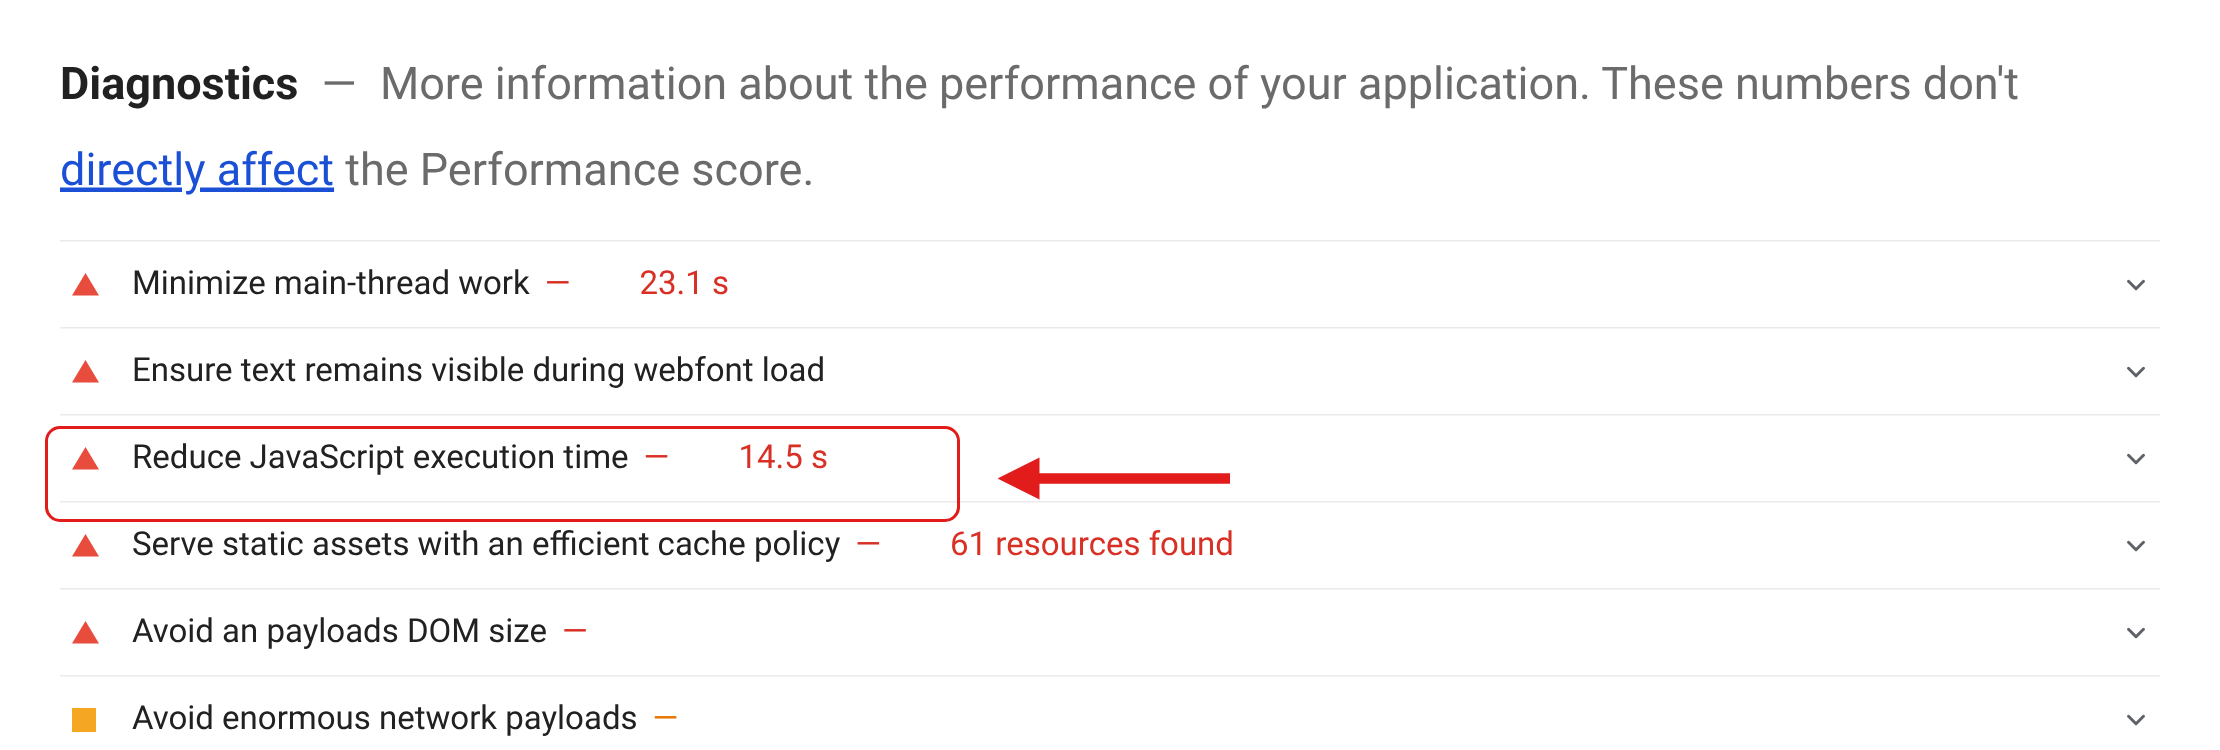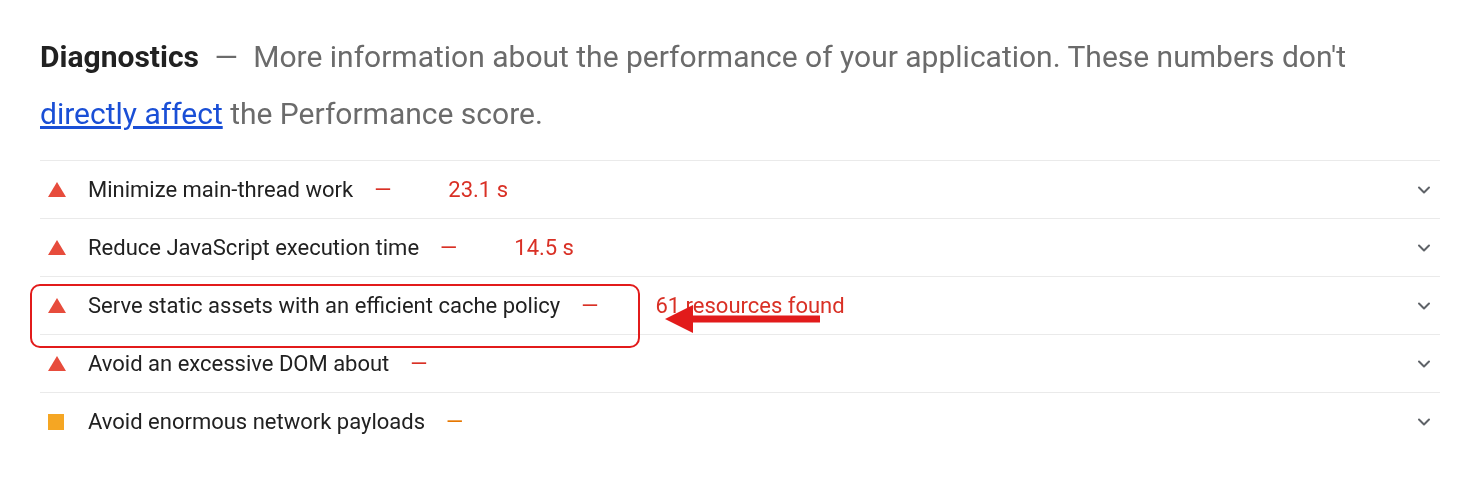--- a/index.html
+++ b/index.html
@@ -44,21 +44,21 @@
     width: 44px;
     display: flex;
     align-items: center;
     justify-content: flex-start;
     padding-left: 4px;
   }
   .txt-col {
     flex: 1;
     display: flex;
     align-items: flex-end;
-    gap: 11px;
+    gap: 0;
   }
   .label {
     color: #212121;
   }
   .metric-dash {
     color: #d93025;
     margin: 0 10px;
   }
   .metric-dash.orange { color: #e67700; }
   .metric {
@@ -116,20 +116,33 @@
       <span class="metric-dash">—</span>
       <span class="metric">23.1 s</span>
     </div>
     <div class="chev-col">
       <svg width="20" height="20" viewBox="0 0 24 24" fill="none" stroke="currentColor" stroke-width="2.4" stroke-linecap="round" stroke-linejoin="round">
           <polyline points="6 9 12 15 18 9"></polyline>
         </svg>
     </div>
   </div>
 
+  <div class="row">
+    <div class="icon-col">
+      <div class="tri-red"></div>
+    </div>
+    <div class="txt-col">
+      <span class="label">Ensure text remains visible during webfont load</span>
+    </div>
+    <div class="chev-col">
+      <svg width="20" height="20" viewBox="0 0 24 24" fill="none" stroke="currentColor" stroke-width="2.4" stroke-linecap="round" stroke-linejoin="round">
+          <polyline points="6 9 12 15 18 9"></polyline>
+        </svg>
+    </div>
+  </div>
 
   <div class="row" id="row-2">
     <div class="icon-col">
       <div class="tri-red"></div>
     </div>
     <div class="txt-col">
       <span class="label">Reduce JavaScript execution time</span>
       <span class="metric-dash">—</span>
       <span class="metric">14.5 s</span>
     </div>
@@ -154,21 +167,21 @@
           <polyline points="6 9 12 15 18 9"></polyline>
         </svg>
     </div>
   </div>
 
   <div class="row">
     <div class="icon-col">
       <div class="tri-red"></div>
     </div>
     <div class="txt-col">
-      <span class="label">Avoid an excessive DOM about</span>
+      <span class="label">Avoid an payloads DOM size</span>
       <span class="metric-dash">—</span>
     </div>
     <div class="chev-col">
       <svg width="20" height="20" viewBox="0 0 24 24" fill="none" stroke="currentColor" stroke-width="2.4" stroke-linecap="round" stroke-linejoin="round">
           <polyline points="6 9 12 15 18 9"></polyline>
         </svg>
     </div>
   </div>
 
   <div class="row" style="border-bottom:none;">

